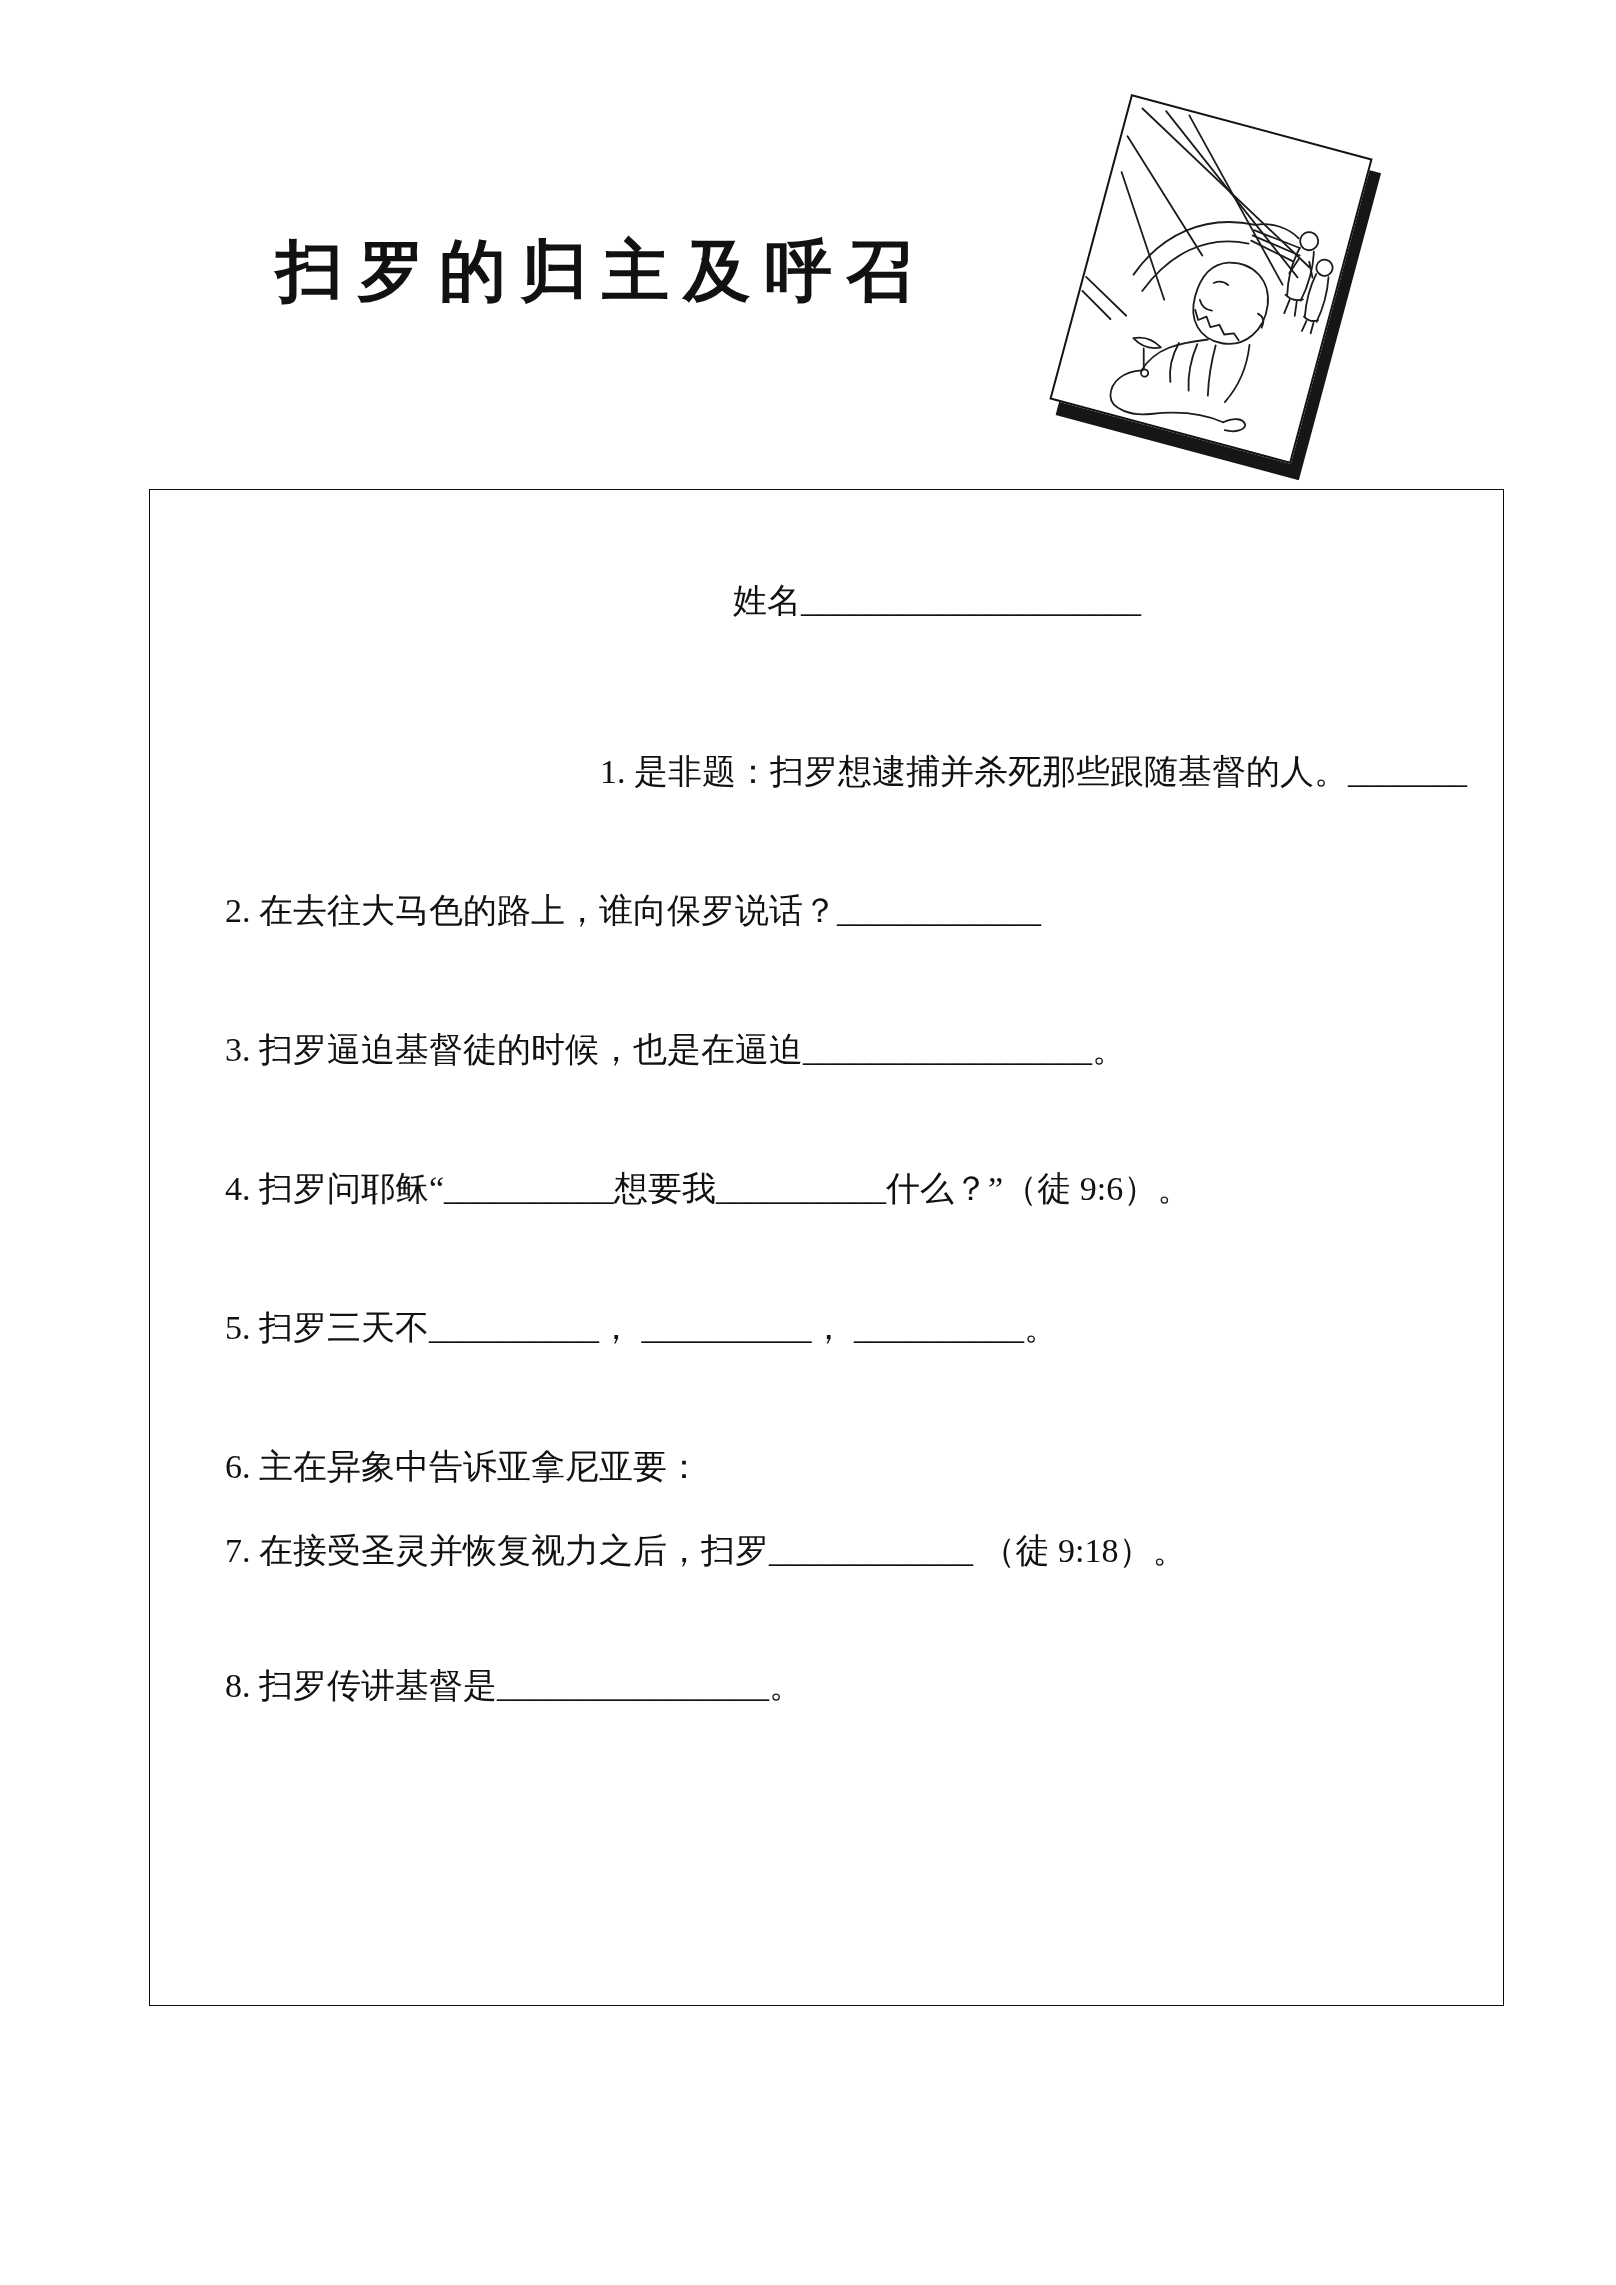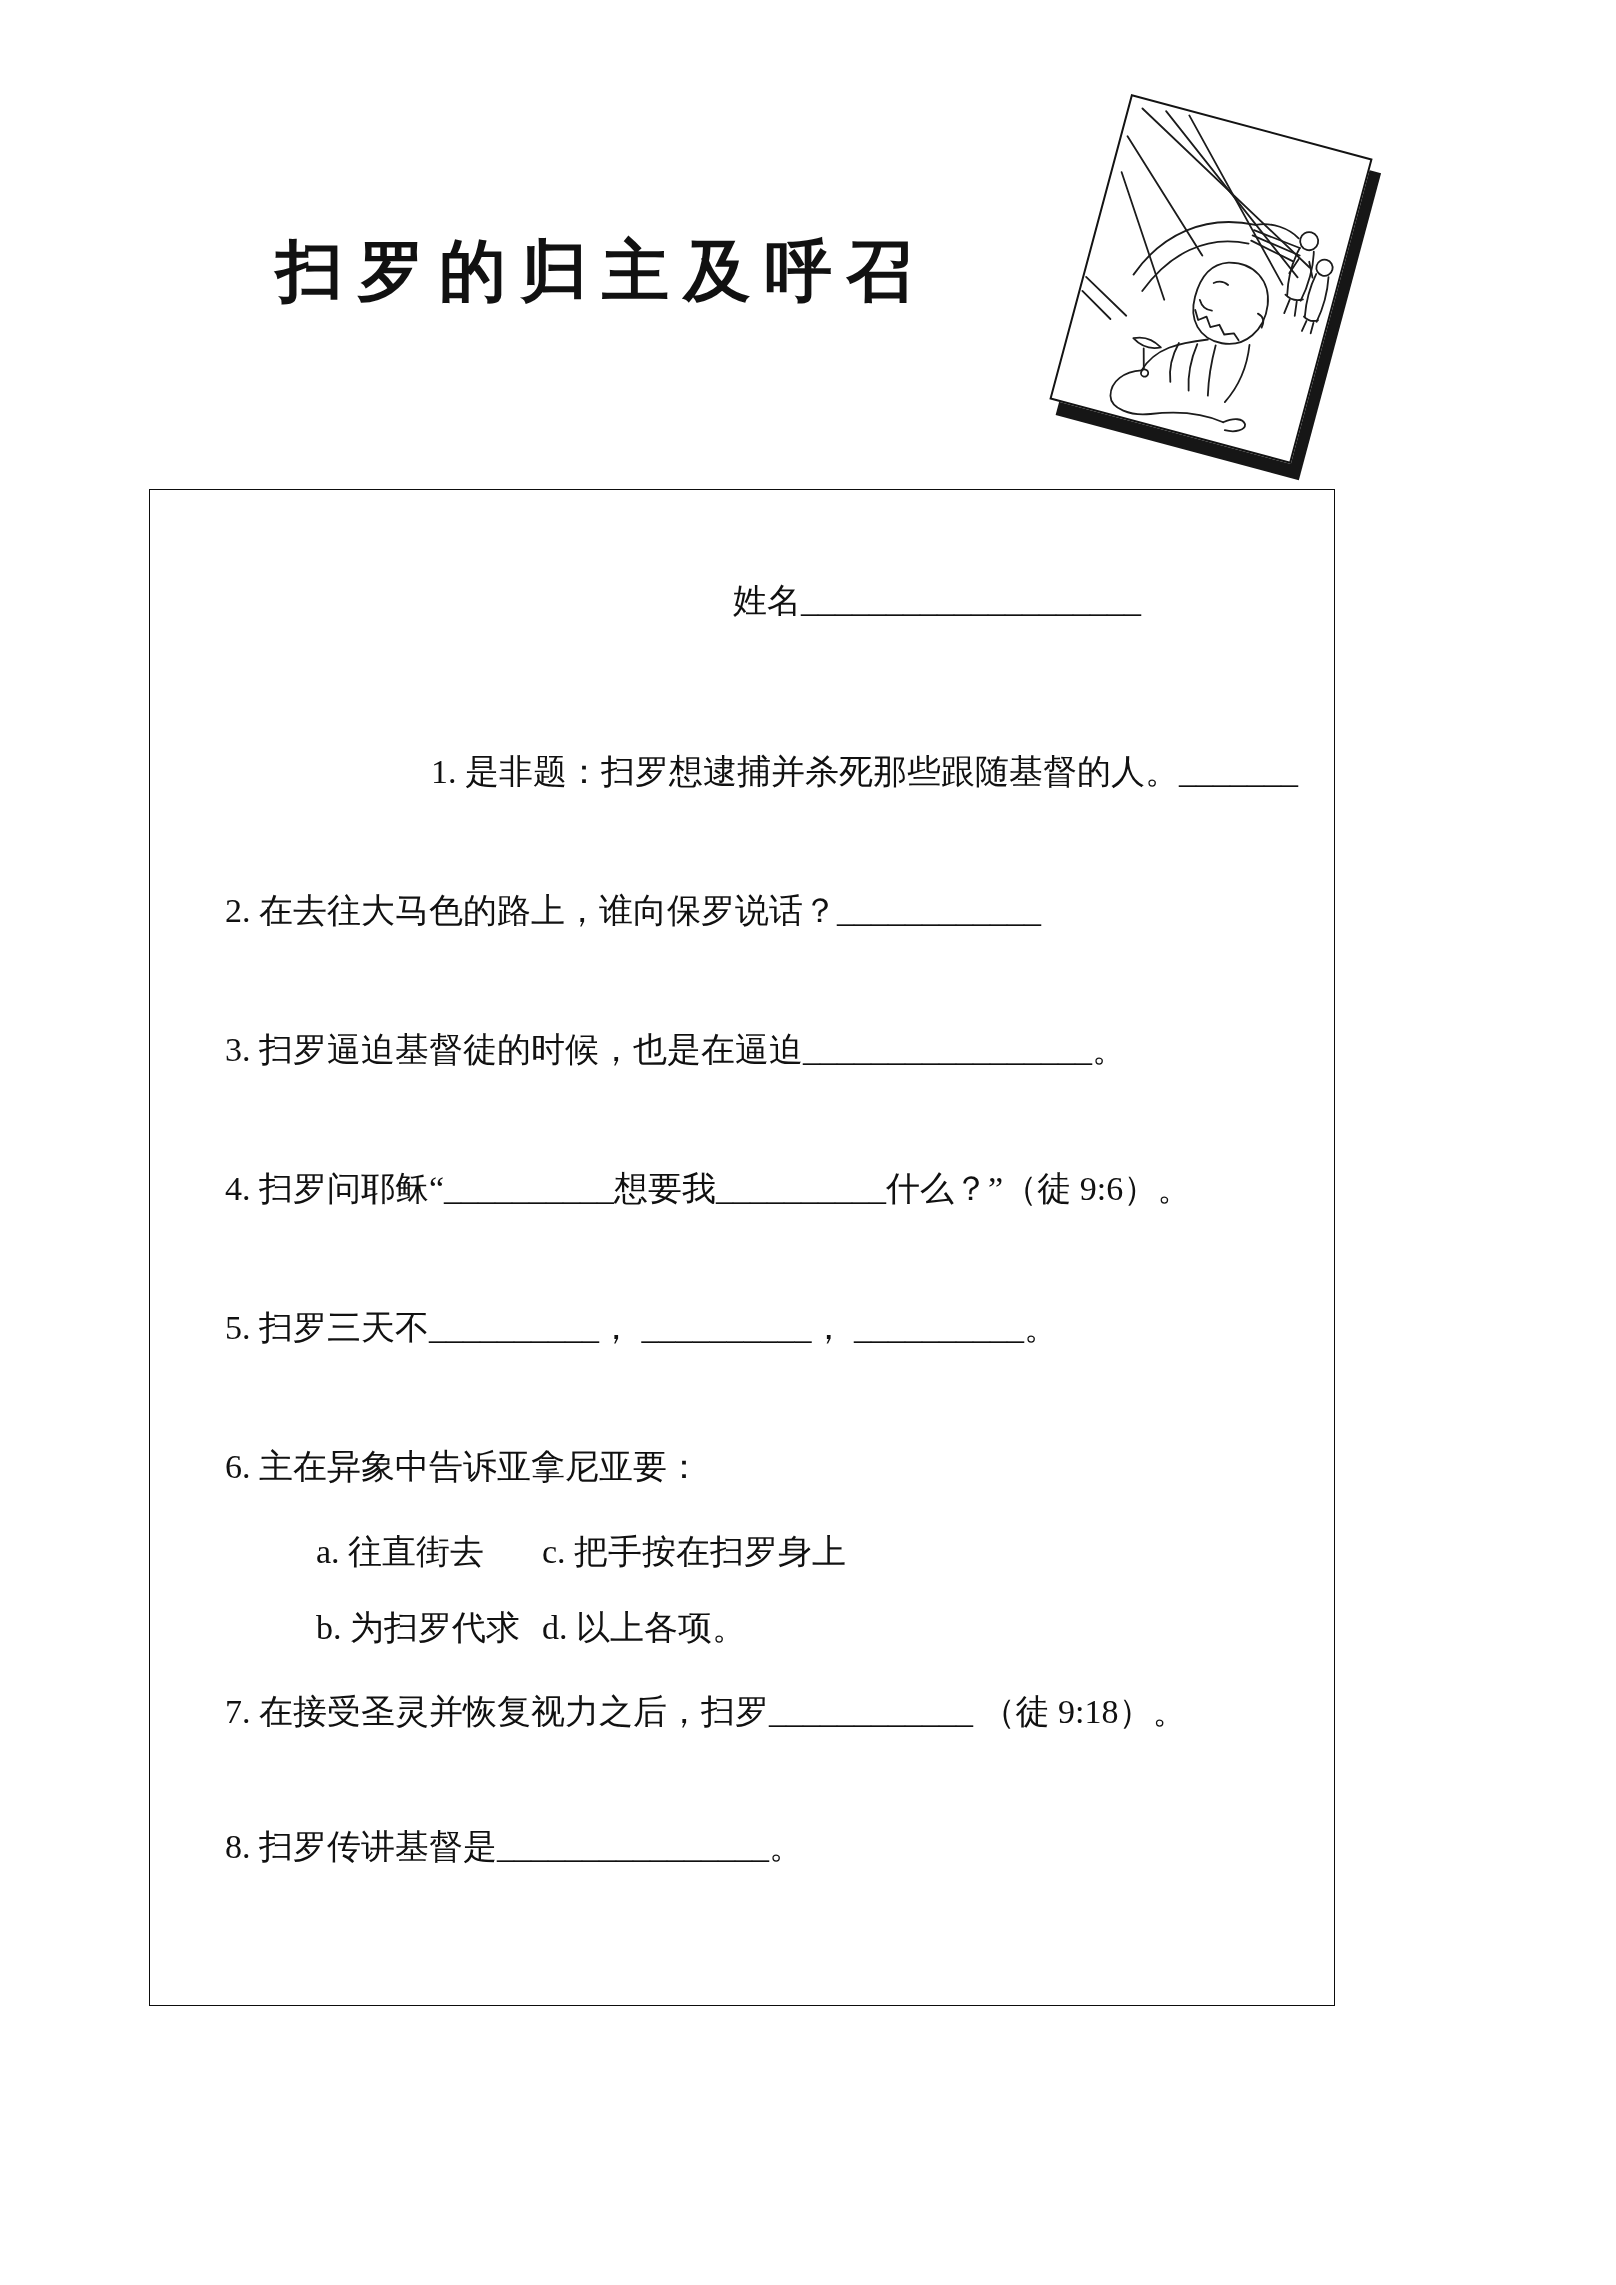--- a/index.html
+++ b/index.html
@@ -36,21 +36,21 @@
     box-shadow:11px 12.7px 0 0.9px #161616;
   }
   .illu-card svg { display:block; width:100%; height:100%; }
   .illu-card path, .illu-card line, .illu-card ellipse, .illu-card circle {
     fill:none; stroke:#1c1c1c; stroke-width:2; stroke-linecap:round; stroke-linejoin:round;
   }
 
   
   .sheet {
     position:absolute; left:149px; top:489px;
-    width:1186px; height:1517px;
+    width:1355px; height:1517px;
     border:1.8px solid #0d0d0d;
     box-sizing:border-box;
     background:#fff;
   }
   .name-row {
     margin:89px 0 0 583px;
     font-size:34px; line-height:43px;
     white-space:nowrap;
   }
   .q {
@@ -145,26 +145,20 @@
     <p class="q q2">2. 在去往大马色的路上，谁向保罗说话？____________</p>
 
     <p class="q q3">3. 扫罗逼迫基督徒的时候，也是在逼迫_________________。</p>
 
     <p class="q q4">4. 扫罗问耶稣“__________想要我__________什么？”（徒 9:6）。</p>
 
     <p class="q q5">5. 扫罗三天不__________， __________， __________。</p>
 
     <p class="q q6">6. 主在异象中告诉亚拿尼亚要：</p>
 
-    <div class="options">
-      <span>a.  往直街去</span>
-      <span>c.  把手按在扫罗身上</span>
-      <span>b.  为扫罗代求</span>
-      <span>d.  以上各项。</span>
-    </div>
 
     <p class="q q7">7. 在接受圣灵并恢复视力之后，扫罗____________ （徒 9:18）。</p>
 
     <p class="q q8">8. 扫罗传讲基督是________________。</p>
 
   </div>
 
 </div>
 
 

